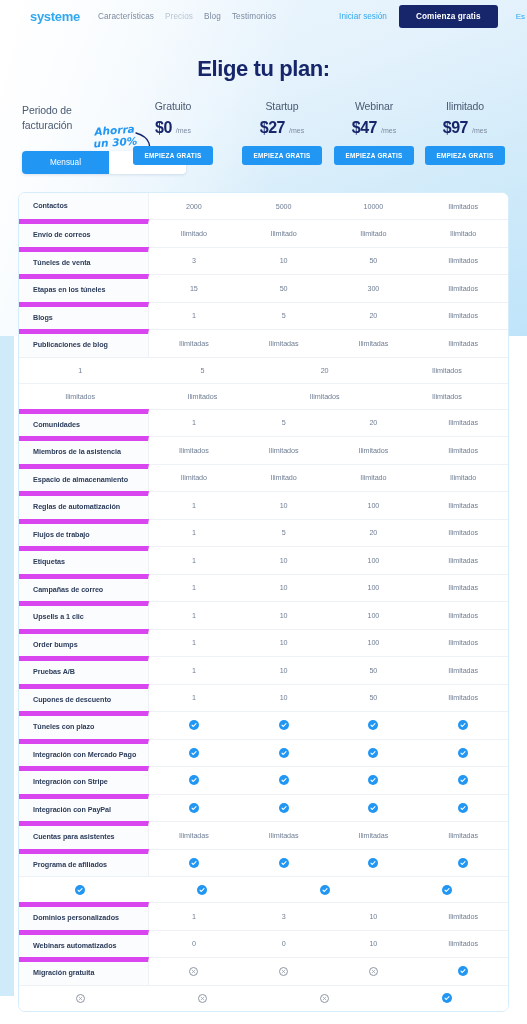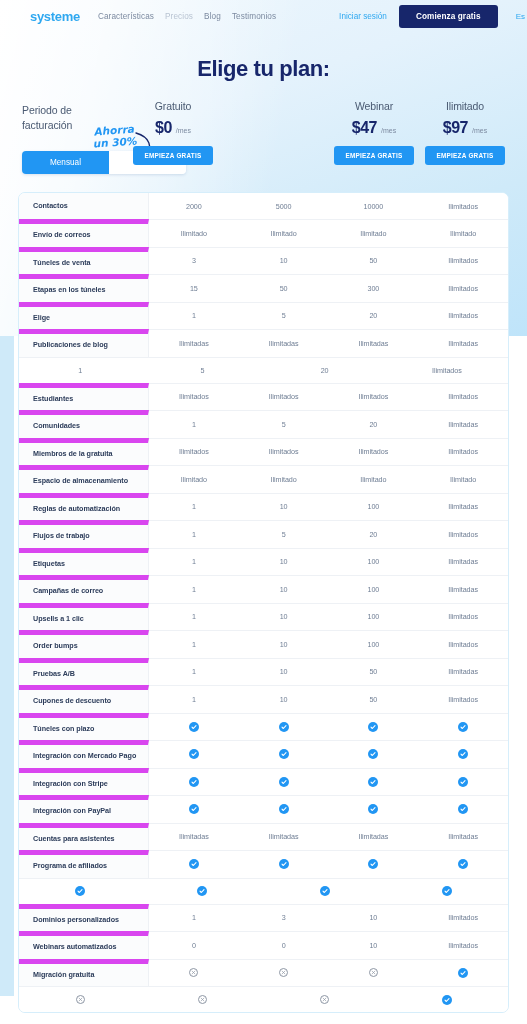--- a/index.html
+++ b/index.html
@@ -200,20 +200,28 @@
 
     <div class="plan-col" style="left:125px">
       <div class="plan-name">Gratuito</div>
       <div class="plan-price-row">
         <span class="plan-price">$0</span>
         <span class="plan-per">/mes</span>
       </div>
       <button class="plan-btn">EMPIEZA GRATIS</button>
     </div>
 
+    <div class="plan-col" style="left:234px">
+      <div class="plan-name">Startup</div>
+      <div class="plan-price-row">
+        <span class="plan-price">$27</span>
+        <span class="plan-per">/mes</span>
+      </div>
+      <button class="plan-btn">EMPIEZA GRATIS</button>
+    </div>
 
     <div class="plan-col" style="left:326px">
       <div class="plan-name">Webinar</div>
       <div class="plan-price-row">
         <span class="plan-price">$47</span>
         <span class="plan-per">/mes</span>
       </div>
       <button class="plan-btn">EMPIEZA GRATIS</button>
     </div>
 
@@ -258,21 +266,21 @@
       <div class="trow">
         <div class="tlabel">Etapas en los túneles</div>
         <div class="tvals">
           <div class="tcell">15</div>
           <div class="tcell">50</div>
           <div class="tcell">300</div>
           <div class="tcell">Ilimitados</div>
         </div>
       </div>
       <div class="trow">
-        <div class="tlabel">Elige</div>
+        <div class="tlabel">Blogs</div>
         <div class="tvals">
           <div class="tcell">1</div>
           <div class="tcell">5</div>
           <div class="tcell">20</div>
           <div class="tcell">Ilimitados</div>
         </div>
       </div>
       <div class="trow">
         <div class="tlabel">Publicaciones de blog</div>
         <div class="tvals">
@@ -284,39 +292,38 @@
       </div>
       <div class="trow">
         <div class="tvals">
           <div class="tcell">1</div>
           <div class="tcell">5</div>
           <div class="tcell">20</div>
           <div class="tcell">Ilimitados</div>
         </div>
       </div>
       <div class="trow">
-        <div class="tlabel">Estudiantes</div>
         <div class="tvals">
           <div class="tcell">Ilimitados</div>
           <div class="tcell">Ilimitados</div>
           <div class="tcell">Ilimitados</div>
           <div class="tcell">Ilimitados</div>
         </div>
       </div>
       <div class="trow">
         <div class="tlabel">Comunidades</div>
         <div class="tvals">
           <div class="tcell">1</div>
           <div class="tcell">5</div>
           <div class="tcell">20</div>
           <div class="tcell">Ilimitadas</div>
         </div>
       </div>
       <div class="trow">
-        <div class="tlabel">Miembros de la gratuita</div>
+        <div class="tlabel">Miembros de la asistencia</div>
         <div class="tvals">
           <div class="tcell">Ilimitados</div>
           <div class="tcell">Ilimitados</div>
           <div class="tcell">Ilimitados</div>
           <div class="tcell">Ilimitados</div>
         </div>
       </div>
       <div class="trow">
         <div class="tlabel">Espacio de almacenamiento</div>
         <div class="tvals">

